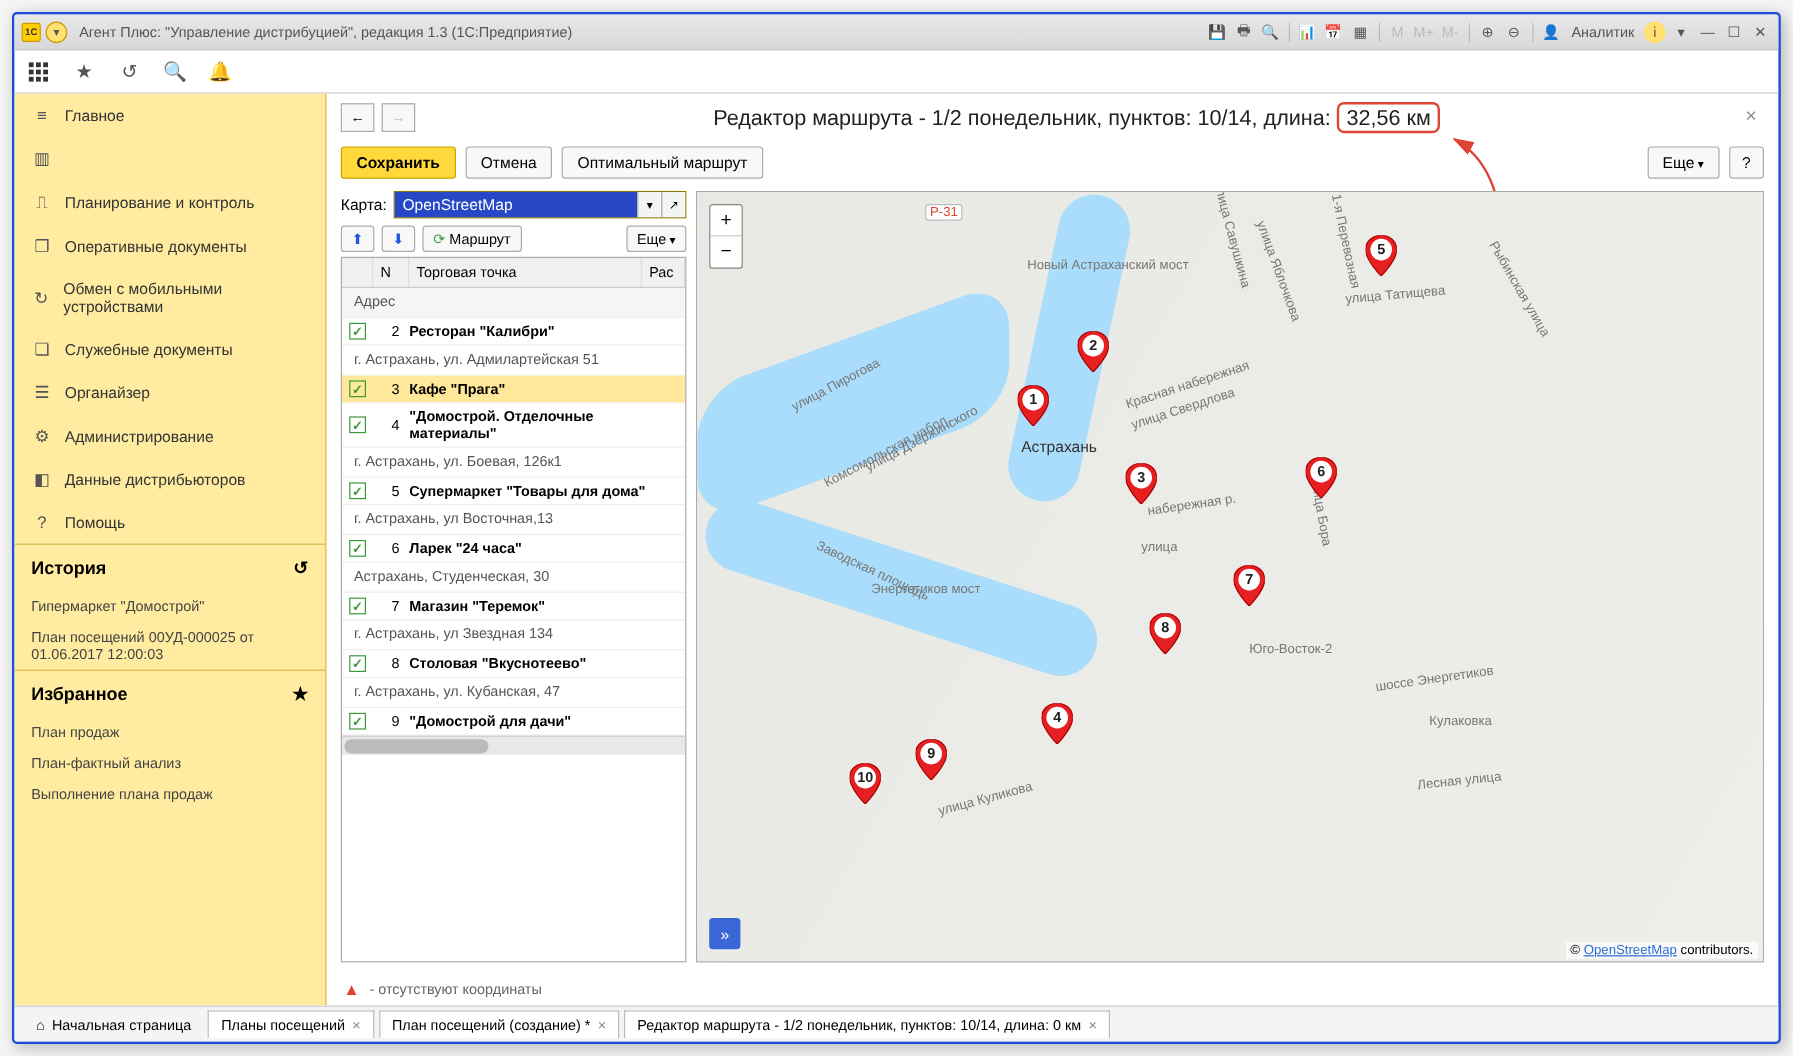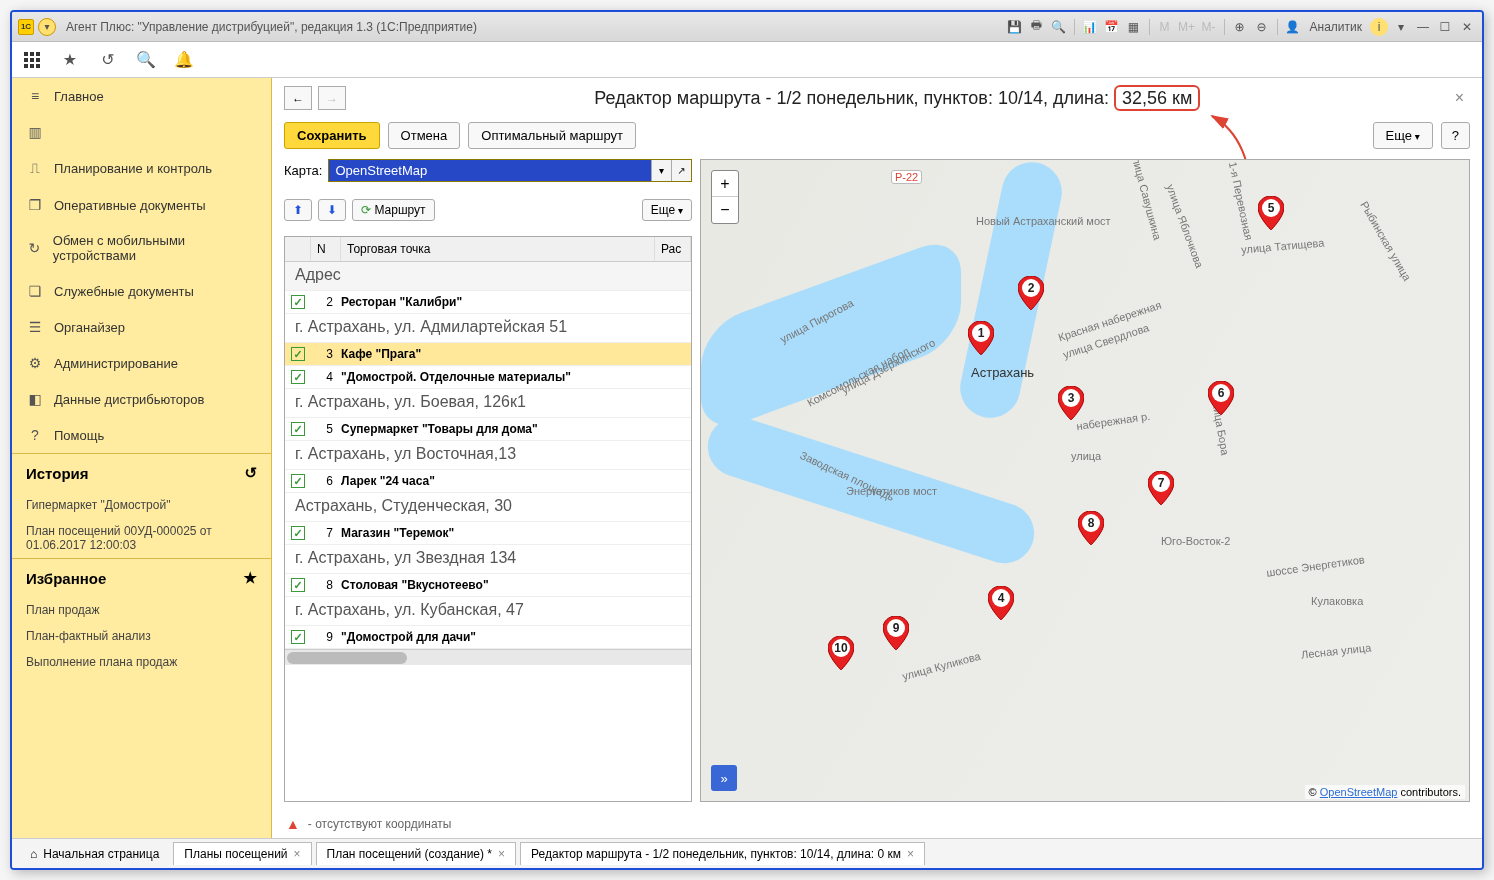--- a/index.html
+++ b/index.html
@@ -28,36 +28,36 @@
 .nav-btn { width:28px; height:24px; border:1px solid #aaa; background:#f8f8f8; display:flex; align-items:center; justify-content:center; cursor:pointer; font-size:12px;}
 .page-title { flex:1; text-align:center; font-size:18px; font-weight:normal; color:#222;}
 .distance-box { border:2px solid #d43; border-radius:6px; padding:1px 6px;}
 .close-x { font-size:16px; color:#888; cursor:pointer; padding:0 6px;}
 .action-row { display:flex; align-items:center; gap:8px; padding:4px 12px 10px;}
 .btn { border:1px solid #aaa; background:#f8f8f8; padding:5px 12px; font-size:13px; cursor:pointer; border-radius:3px;}
 .btn.primary { background:#ffd83b; border-color:#c9a400; font-weight:bold;}
 .btn.more::after { content:" ▾"; font-size:10px;}
 .btn.q { padding:5px 10px;}
 .split { display:flex; flex:1; overflow:hidden; gap:8px; padding:0 12px 8px;}
-.left-panel { width:408px; display:flex; flex-direction:column;gap:11px;}
+.left-panel { width:288px; display:flex; flex-direction:column;}
 .map-panel { flex:1; border:1px solid #aaa; position:relative; background:#f4f3ee; overflow:hidden;}
 .field-row { display:flex; align-items:center; gap:6px; margin-bottom:6px; font-size:13px;}
 .field-row .combo { flex:1; display:flex; border:1px solid #8a7800;}
 .combo input { flex:1; border:none; padding:3px 6px; background:#fffbe0; font-size:13px; outline:none;}
 .combo input.sel { background:#2648c7; color:#fff;}
 .combo .cbtn { width:20px; border-left:1px solid #aaa; display:flex; align-items:center; justify-content:center; font-size:10px; cursor:pointer; background:#f4f4f4;}
 .mini-toolbar { display:flex; gap:6px; margin-bottom:4px;}
 .mini-toolbar .btn { padding:3px 8px; font-size:12px;}
 .mini-toolbar .btn.arrow { width:28px; padding:3px 0; text-align:center;}
 .table-wrap { flex:1; border:1px solid #aaa; overflow:auto; font-size:12px;}
 .thead { display:flex; background:#f0f0f0; border-bottom:1px solid #ccc; font-size:12px;}
 .thead div { padding:5px 6px; border-right:1px solid #ddd;}
 .row-main { display:flex; align-items:center; padding:4px 6px; gap:8px; border-bottom:1px solid #eee;}
 .row-main.selected { background:#ffe89a;}
-.row-addr { padding:4px 10px 6px; color:#555; border-bottom:1px solid #eee; font-size:16px;}
+.row-addr { padding:4px 10px 6px; color:#555; border-bottom:1px solid #eee; font-size:12px;}
 .row-addr.selected { background:#fff3c8;}
 .chk { width:14px; height:14px; border:1px solid #3a9a3a; display:flex; align-items:center; justify-content:center; color:#3a9a3a; font-size:11px; font-weight:bold;}
 .num { width:20px; text-align:right;}
 .name { font-weight:bold; flex:1;}
 .hscroll { height:16px; background:#e8e8e8; border-top:1px solid #ccc; position:relative;}
 .hscroll .thumb { position:absolute; left:2px; top:2px; width:120px; height:12px; background:#bbb; border-radius:6px;}
 .footer-warn { display:flex; align-items:center; gap:8px; padding:6px 14px; font-size:12px; color:#666;}
 .warn-ic { color:#d43; font-size:14px;}
 .tabs-bar { border-top:1px solid #ccc; display:flex; align-items:center; height:30px; padding:0 8px; gap:4px; font-size:12px; background:#f4f4f4;}
 .tab { border:1px solid #bbb; border-bottom:none; background:#fff; padding:4px 10px; display:flex; align-items:center; gap:6px; cursor:pointer;}
@@ -301,21 +301,21 @@
           </div>
         </div>
 
         <div class="map-panel">
           <div class="map-bg"></div>
           <div class="river" style="left:0;top:120px;width:260px;height:110px;transform:skewY(-20deg);border-radius:40px;"></div>
           <div class="river" style="left:0;top:300px;width:340px;height:60px;transform:rotate(18deg);border-radius:30px;"></div>
           <div class="river" style="left:280px;top:0;width:60px;height:260px;transform:rotate(12deg);border-radius:30px;"></div>
           <div class="road-lbl" style="left:270px;top:205px;font-size:13px;color:#333;">Астрахань</div>
           <div id="road-labels">
-              <div class="road-lbl badge" style="left: 190px; top: 10px;">Р-22</div>
+              <div class="road-lbl badge" style="left: 190px; top: 10px;">Р-31</div>
               <div class="road-lbl" style="left: 275px; top: 55px;">Новый Астраханский мост</div>
               <div class="road-lbl" style="left: 75px; top: 155px; transform: rotate(-28deg);">улица Пирогова</div>
               <div class="road-lbl" style="left: 100px; top: 210px; transform: rotate(-28deg);">Комсомольская набол.</div>
               <div class="road-lbl" style="left: 135px; top: 200px; transform: rotate(-28deg);">улица Дзержинского</div>
               <div class="road-lbl" style="left: 355px; top: 155px; transform: rotate(-18deg);">Красная набережная</div>
               <div class="road-lbl" style="left: 360px; top: 175px; transform: rotate(-18deg);">улица Свердлова</div>
               <div class="road-lbl" style="left: 375px; top: 255px; transform: rotate(-8deg);">набережная р.</div>
               <div class="road-lbl" style="left: 370px; top: 290px;">улица</div>
               <div class="road-lbl" style="left: 95px; top: 310px; transform: rotate(25deg);">Заводская площадь</div>
               <div class="road-lbl" style="left: 145px; top: 325px;">Энергетиков мост</div>

